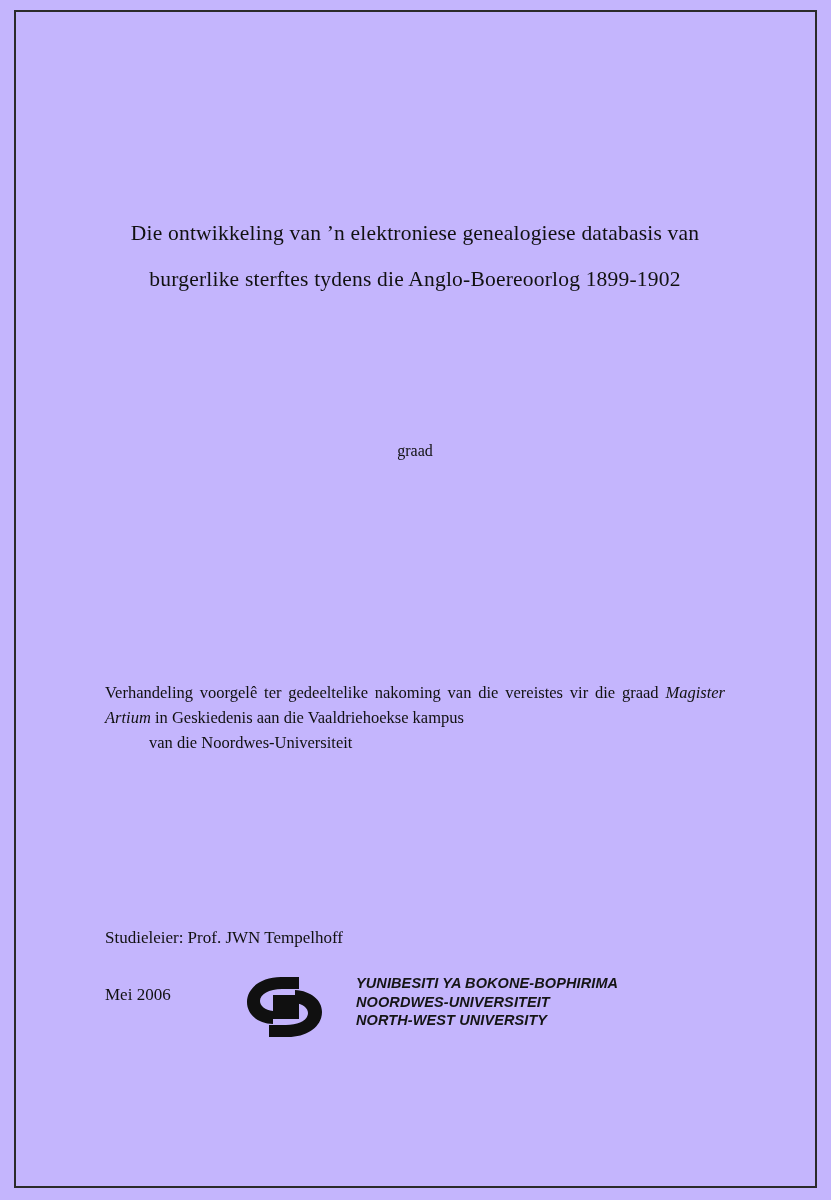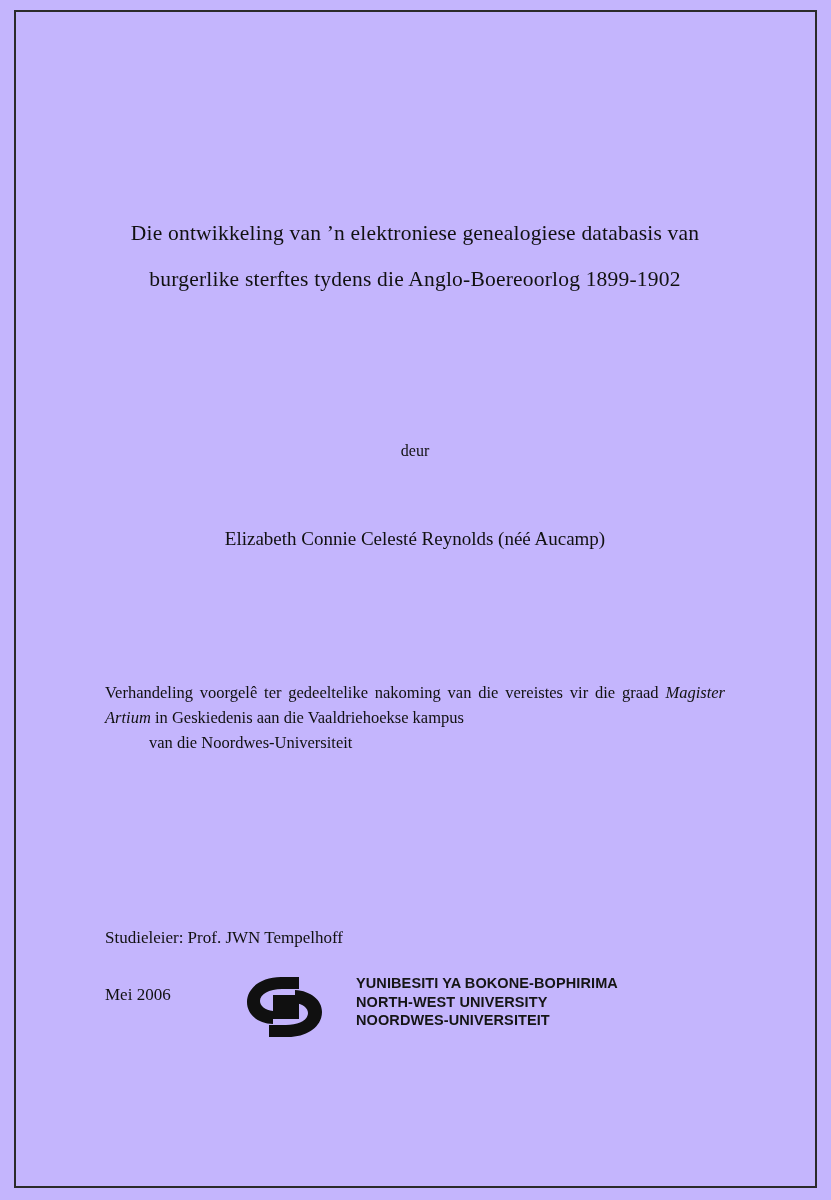--- a/index.html
+++ b/index.html
@@ -105,20 +105,21 @@
     white-space: nowrap;
     margin-top: 32px;
   }
 
   .logo-wrap {
     position: absolute;
     top: 960px;
     left: 143px;
     width: 430px;
     height: 72px;
+    font-style: italic;
   }
   .logo-mark {
     position: absolute;
     left: 0;
     top: 5px;
     width: 110px;
     height: 64px;
   }
   .logo-text {
     position: absolute;
@@ -143,23 +144,22 @@
 
   <div class="scan-border"></div>
 
   <div class="content">
 
     <div class="title-block">
       <div class="title-line">Die ontwikkeling van ’n elektroniese genealogiese databasis van</div>
       <div class="title-line">burgerlike sterftes tydens die Anglo-Boereoorlog 1899-1902</div>
     </div>
 
-    <div class="byline">deur</div>
+    <div class="byline">graad</div>
 
-    <div class="author">Elizabeth Connie Celesté Reynolds (néé Aucamp)</div>
 
     <div class="statement">
       <div class="just"><span>Verhandeling voorgelê ter gedeeltelike nakoming van die vereistes vir die graad </span><em>Magister Artium</em><span> in Geskiedenis aan die Vaaldriehoekse kampus</span></div>
       <div class="plain">van die Noordwes-Universiteit</div>
     </div>
 
     <div class="supervisor-block">
       <div class="supervisor-line">Studieleier: Prof. JWN Tempelhoff</div>
       <div class="date-line">Mei 2006</div>
     </div>
@@ -167,19 +167,19 @@
     <div class="logo-wrap">
       <svg class="logo-mark" viewBox="0 0 110 64" xmlns="http://www.w3.org/2000/svg">
         <g fill="#101010">
           <path d="M38 2 C18 2 4 13 4 27 C4 39 14 48 30 49 L30 36 C22 35 17 31 17 26 C17 19 26 14 39 14 L56 14 L56 2 Z"></path>
           <path d="M52 15 L52 28 C60 29 65 33 65 38 C65 45 56 50 43 50 L26 50 L26 62 L45 62 C65 62 79 51 79 37 C79 25 68 16 52 15 Z"></path>
           <rect x="30" y="20" width="26" height="24"></rect>
         </g>
       </svg>
       <div class="logo-text">
         <div class="l1">YUNIBESITI YA BOKONE-BOPHIRIMA</div>
+        <div>NOORDWES-UNIVERSITEIT</div>
         <div>NORTH-WEST UNIVERSITY</div>
-        <div>NOORDWES-UNIVERSITEIT</div>
       </div>
     </div>
 
   </div>
 </div>
 
 </body></html>

